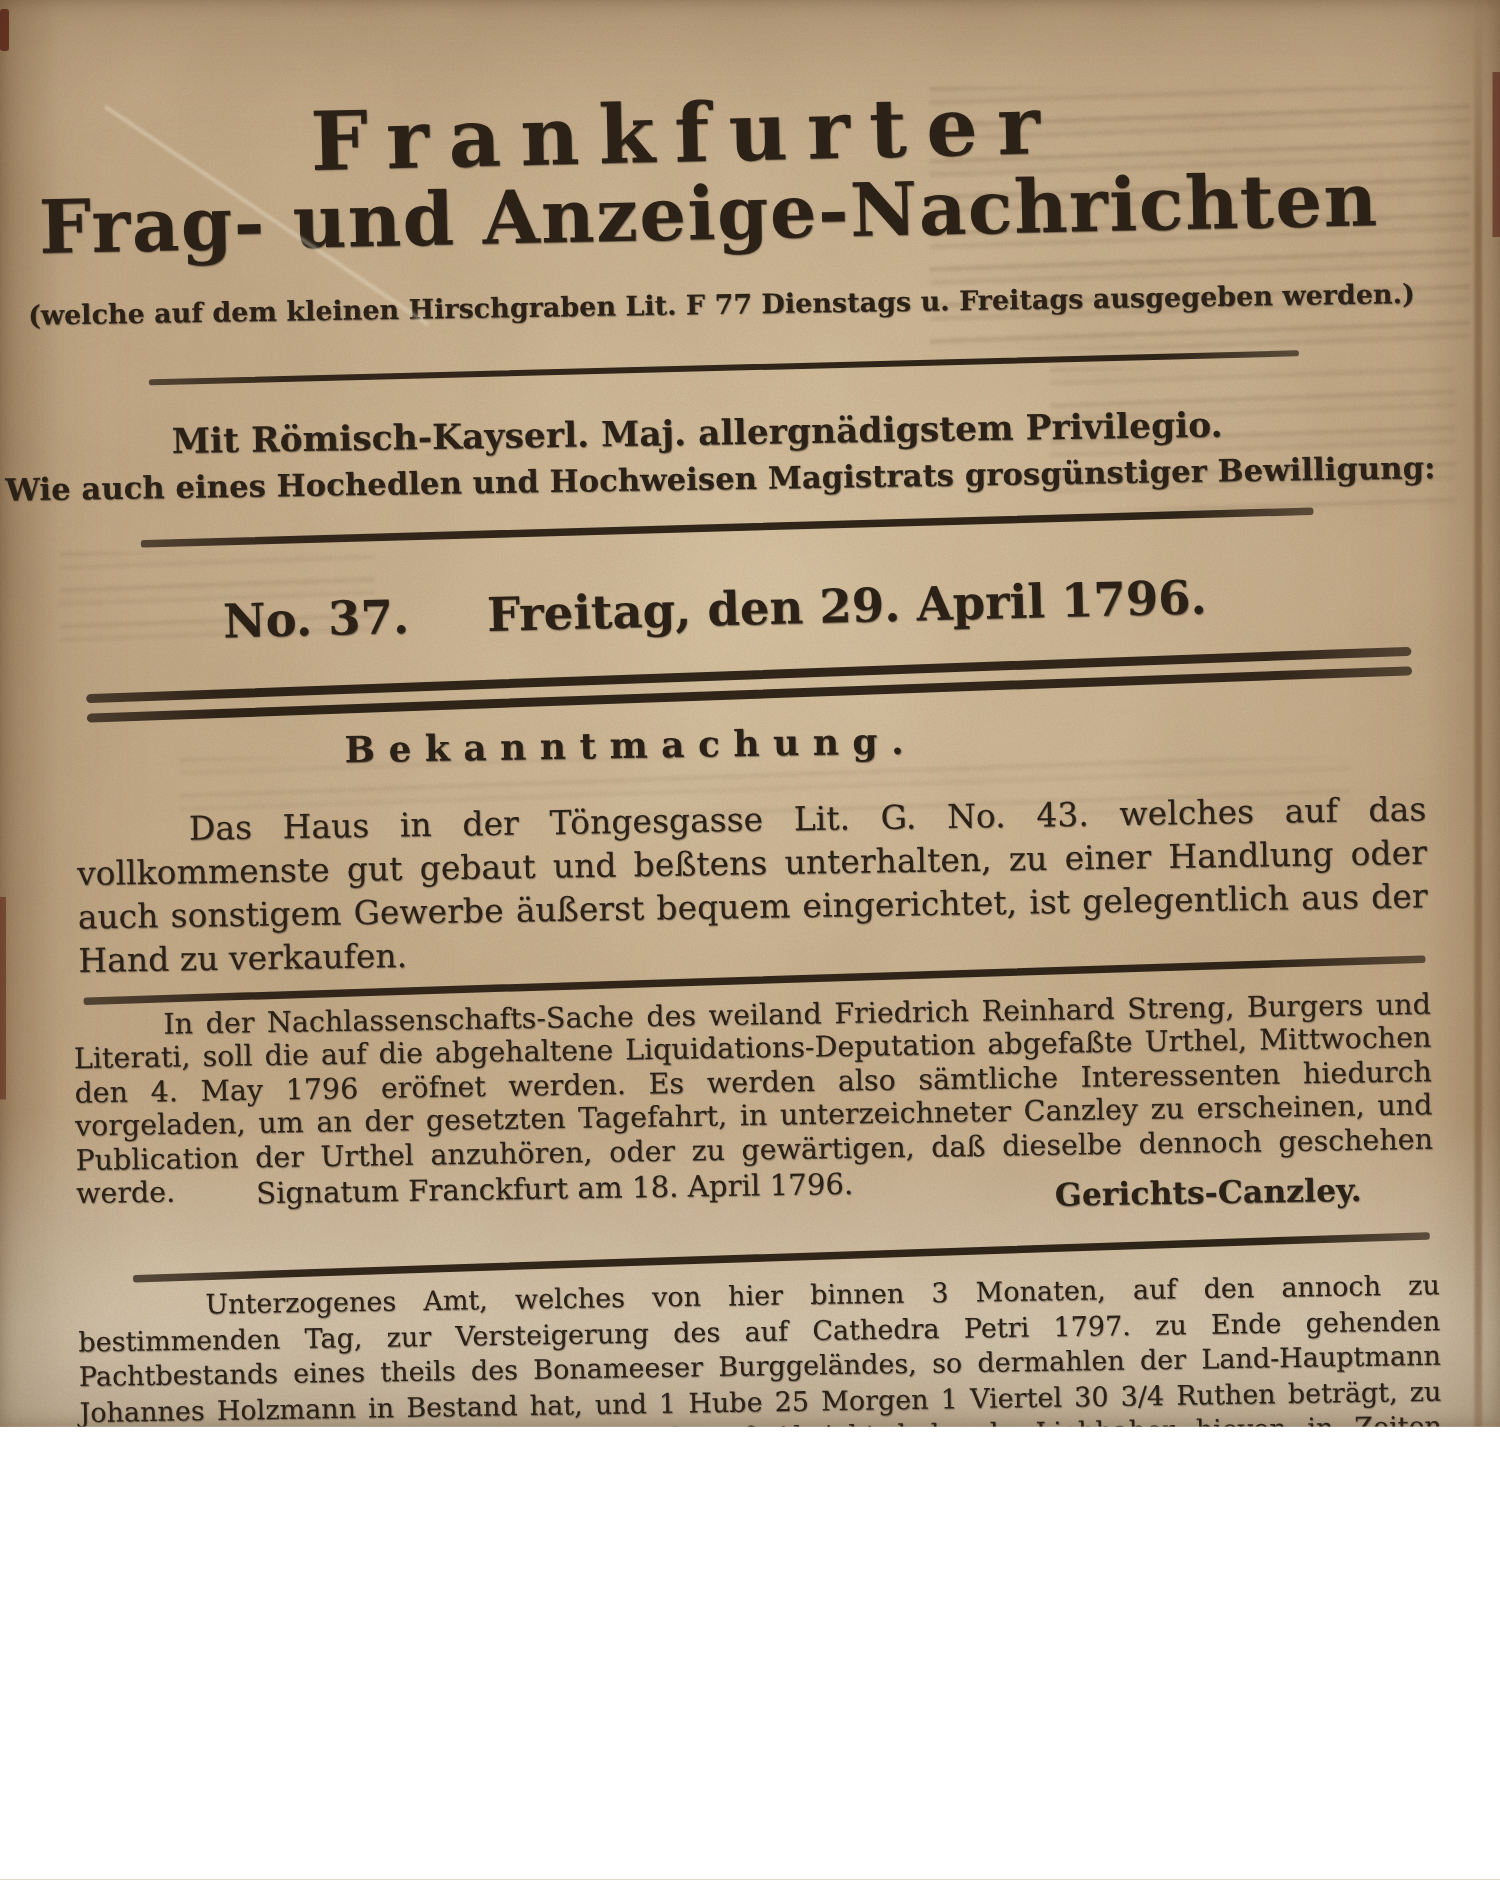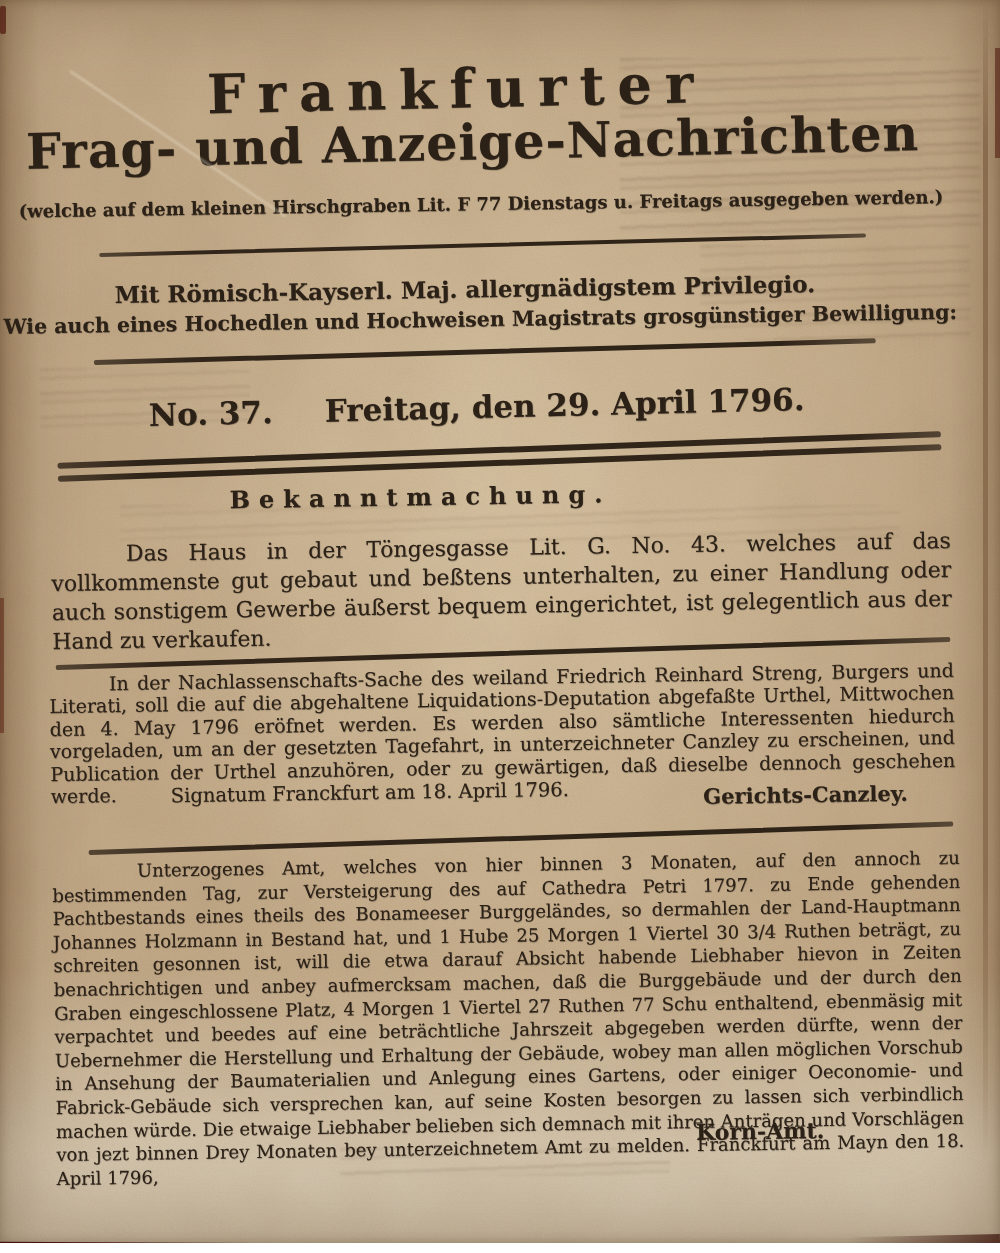--- a/index.html
+++ b/index.html
@@ -6,21 +6,21 @@
     margin: 0;
     padding: 0;
     width: 1000px;
     height: 1253px;
     overflow: hidden;
     font-family: "DejaVu Serif", serif;
   }
   .page {
     position: relative;
     width: 1000px;
-    height: 1243px;
+    height: 951px;
     background:
       radial-gradient(ellipse at 52% 42%, rgba(222,204,172,0.85) 0%, rgba(222,204,172,0) 55%),
       linear-gradient(to bottom, rgba(226,216,196,0) 78%, rgba(228,220,202,0.65) 93%, rgba(222,214,196,0.7) 100%),
       linear-gradient(90deg, rgba(128,96,62,0.30) 0%, rgba(128,96,62,0) 4%),
       linear-gradient(270deg, rgba(128,96,62,0.22) 0%, rgba(128,96,62,0) 5%),
       #c7af8e;
     box-shadow:
       inset 0 0 90px rgba(92,66,36,0.40),
       inset 0 0 12px rgba(70,45,22,0.35);
     overflow: hidden;

